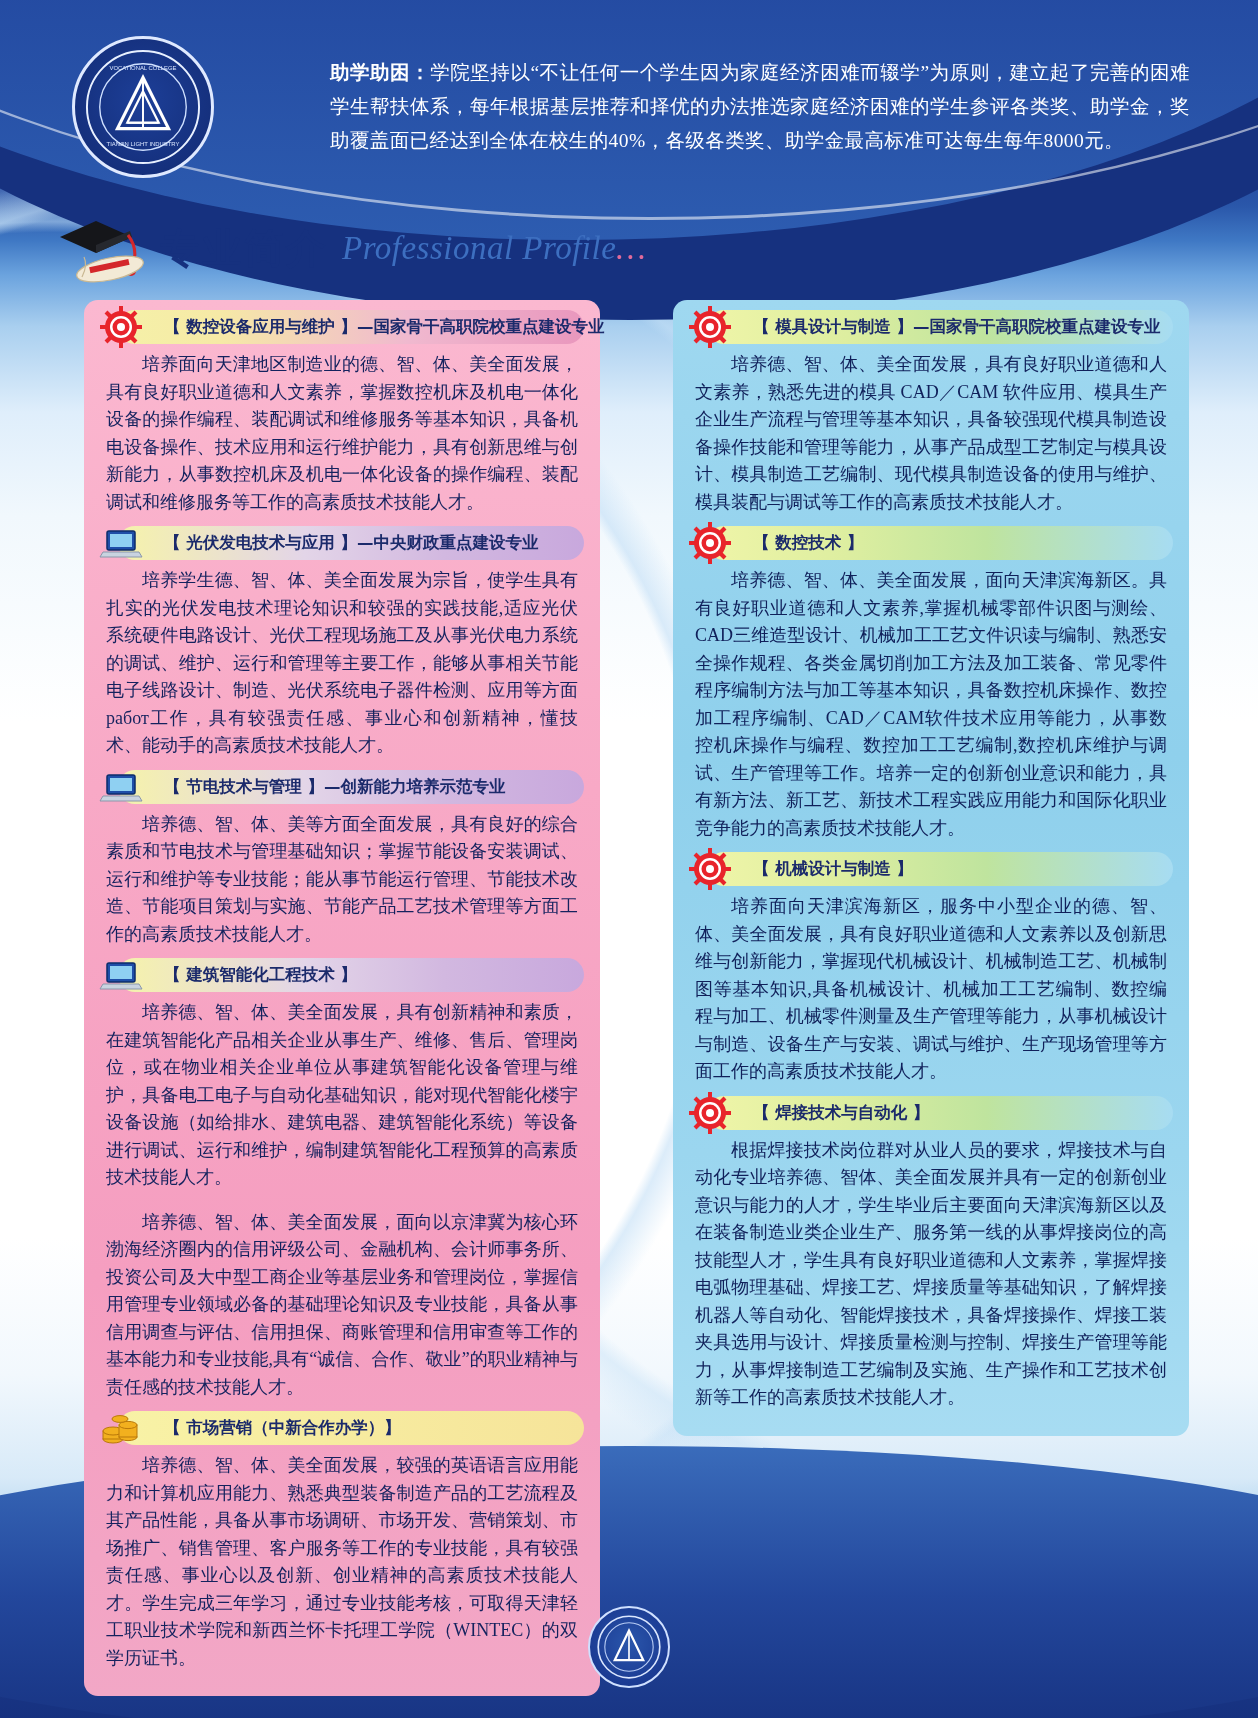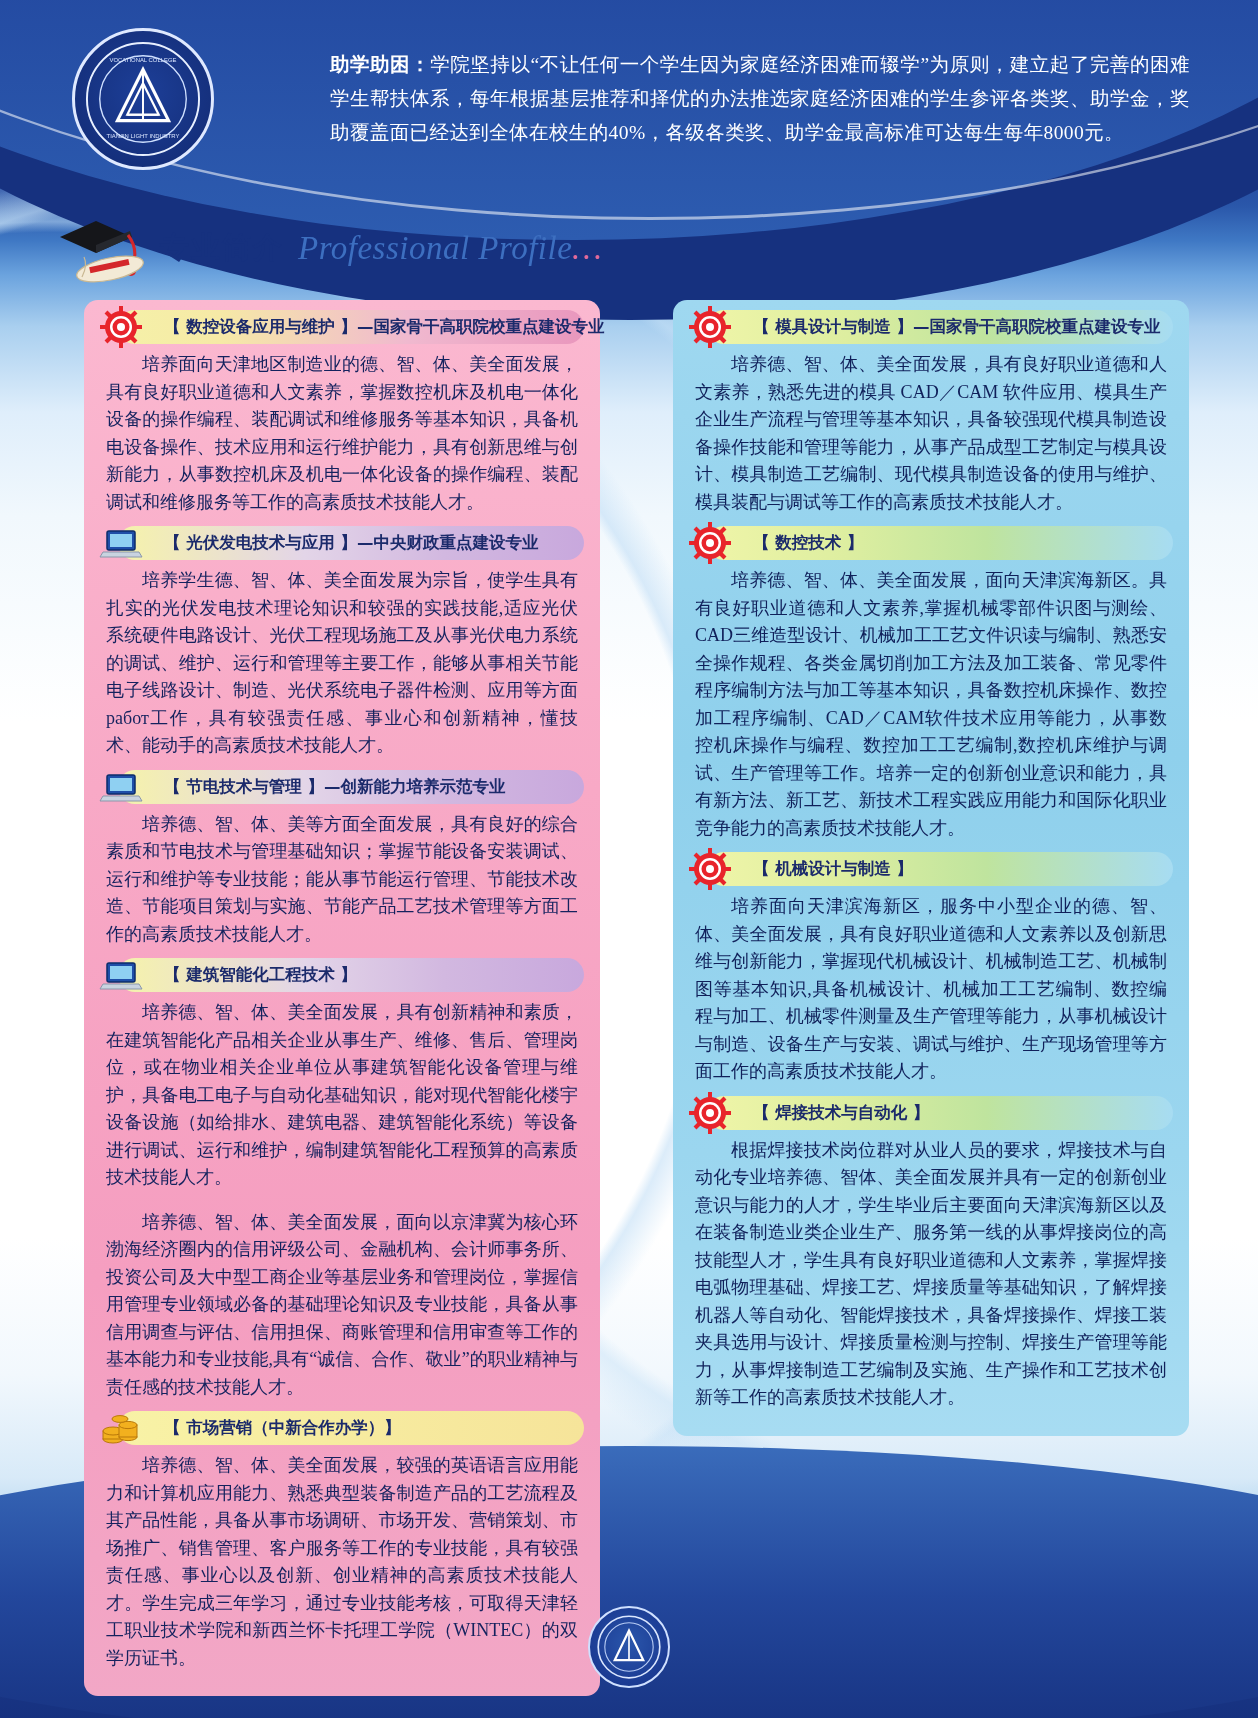--- a/index.html
+++ b/index.html
@@ -46,21 +46,21 @@
     background:linear-gradient(180deg,#2a55a6 0%, #1d3c8e 40%, #16317f 100%);
   }
   .bottom-band:before{
     content:""; position:absolute; left:-220px; top:-120px; width:1700px; height:300px;
     border-radius:50%;
     background:linear-gradient(180deg,#3a6cbb 0%, #23479c 50%, #16317f 100%);
   }
 
   
   .header{
-    position:absolute; left:0; top:0; width:1156px; height:215px;
+    position:absolute; left:0; top:8px; width:1156px; height:215px;
   }
   .logo{
     position:absolute; left:72px; top:28px; width:142px; height:142px;
     border-radius:50%;
     background:radial-gradient(circle at 50% 45%, #1d3f98 0%, #15307d 70%, #0f2568 100%);
     border:3px solid #dfe9ff;
     display:flex; align-items:center; justify-content:center;
   }
   .logo svg{ display:block; }
   .header-text{
@@ -74,21 +74,21 @@
   }
   .header-text b{ font-weight:bold; }
 
   
   .title-row{
     position:absolute; left:52px; top:206px; width:700px; height:84px;
     display:flex; align-items:center;
   }
   .cap-icon{ width:104px; height:74px; position:relative; }
   .title-cn{
-    font-size:29px; font-weight:bold; color:#16317f;
+    font-size:40px; font-weight:bold; color:#16317f;
     font-family:"DejaVu Sans", sans-serif;
     letter-spacing:2px;
     margin-left:4px;
     text-align:center;
   }
   .title-en{
     font-size:33px; color:#3d6fc0;
     font-family:"Liberation Serif", serif;
     font-style:italic;
     margin-left:14px;

